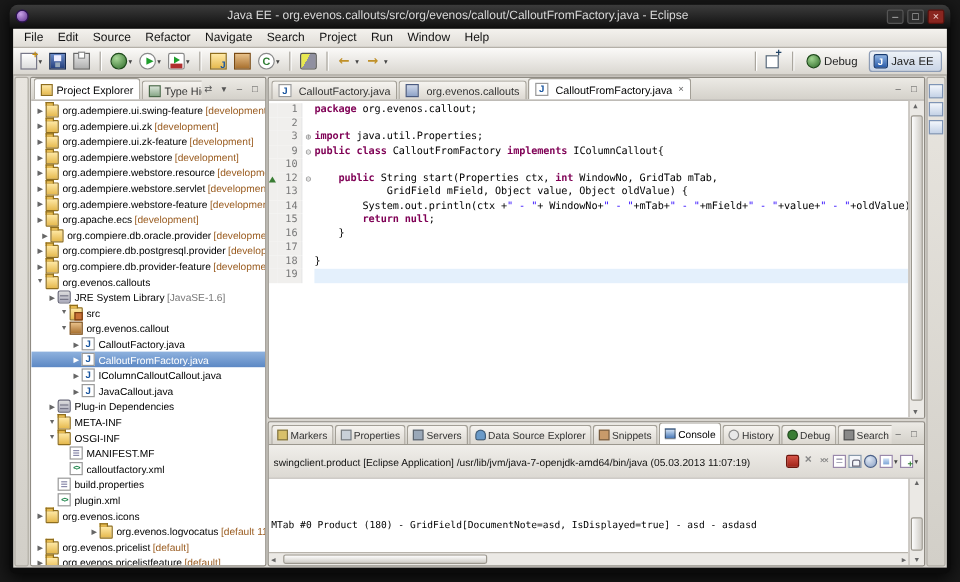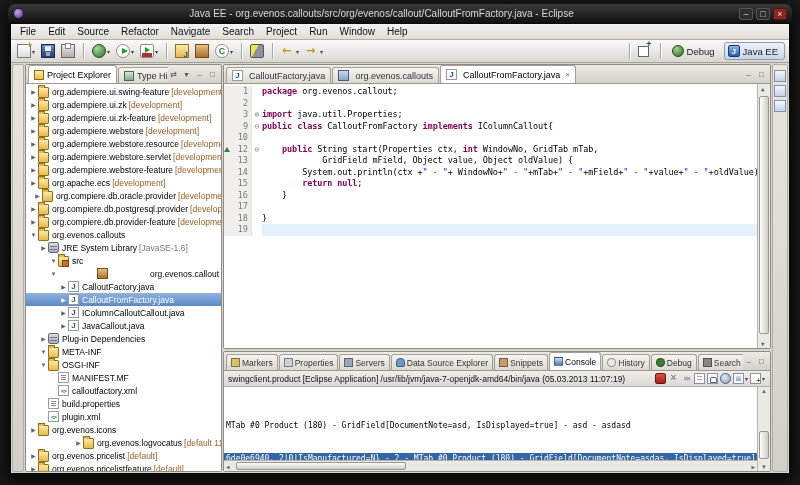--- a/index.html
+++ b/index.html
@@ -118,21 +118,21 @@
   .tk-str{color:#2a00ff;}
   .tk-a{color:#646464;}
   .tk-d{color:#000;}
   .vscroll{width:13px;flex:none;background:#ebe9e5;border-left:1px solid #b8b4ac;position:relative;}
   .vscroll::before{content:"▲";position:absolute;top:1px;left:3px;font-size:6px;color:#666;}
   .vscroll::after{content:"▼";position:absolute;bottom:1px;left:3px;font-size:6px;color:#666;}
   .vthumb{position:absolute;left:1px;right:1px;background:linear-gradient(90deg,#fdfdfd,#cfccc6);border:1px solid #9b978e;border-radius:2px;}
   .ethumb{top:12px;bottom:14px;}
   .cthumb{bottom:12px;height:28px;}
   .bottomstack{flex:1;min-height:0;}
-  .consoletoolbar{height:16px;flex:none;display:flex;align-items:center;background:linear-gradient(#f0eeea,#dcd9d3);border-bottom:1px solid #b4b0a8;padding:0 4px;font-size:8.5px;color:#111;}
+  .consoletoolbar{height:28px;flex:none;display:flex;align-items:center;background:linear-gradient(#f0eeea,#dcd9d3);border-bottom:1px solid #b4b0a8;padding:0 4px;font-size:8.5px;color:#111;}
   .cheader{white-space:nowrap;overflow:hidden;flex:1;}
   .citoolbar{display:flex;align-items:center;margin-left:4px;flex:none;}
   .cibtn{display:flex;align-items:center;padding:0 1px;}
   .ci{width:11px;height:11px;position:relative;display:inline-block;}
   .ci-terminate{background:linear-gradient(#d65448,#a02318);border:1px solid #6e150d;border-radius:2px;}
   .ci-remove-launch::after{content:"×";position:absolute;left:0;top:-1px;width:11px;text-align:center;color:#888;font:bold 10px/11px "Liberation Sans",sans-serif;}
   .ci-remove-all-launches::after{content:"××";position:absolute;left:0;top:0;width:11px;text-align:center;color:#888;font:bold 7px/11px "Liberation Sans",sans-serif;letter-spacing:-1px;}
   .ci-clear-console{background:#fff;border:1px solid #98a;}
   .ci-clear-console::after{content:"";position:absolute;left:2px;top:2px;right:2px;height:5px;background:repeating-linear-gradient(#aab 0 1px,transparent 1px 3px);}
   .ci-scroll-lock{background:#f4f6fa;border:1px solid #89a;}
@@ -341,21 +341,21 @@
               <span class="arrow">▶</span>
               <span class="ic ic-lib"></span>
               <span class="tlabel">JRE System Library</span>
               <span class="tsuffix gray"> [JavaSE-1.6]</span>
             </div>
             <div class="trow" style="padding-left: 23px;">
               <span class="arrow">▼</span>
               <span class="ic ic-src"></span>
               <span class="tlabel">src</span>
             </div>
-            <div class="trow" style="padding-left: 23px; justify-content: space-between;">
+            <div class="trow" style="padding-left: 23px;">
               <span class="arrow">▼</span>
               <span class="ic ic-pkg"></span>
               <span class="tlabel">org.evenos.callout</span>
             </div>
             <div class="trow" style="padding-left: 33px;">
               <span class="arrow">▶</span>
               <span class="ic ic-java"></span>
               <span class="tlabel">CalloutFactory.java</span>
             </div>
             <div class="trow sel" style="padding-left: 33px;">

